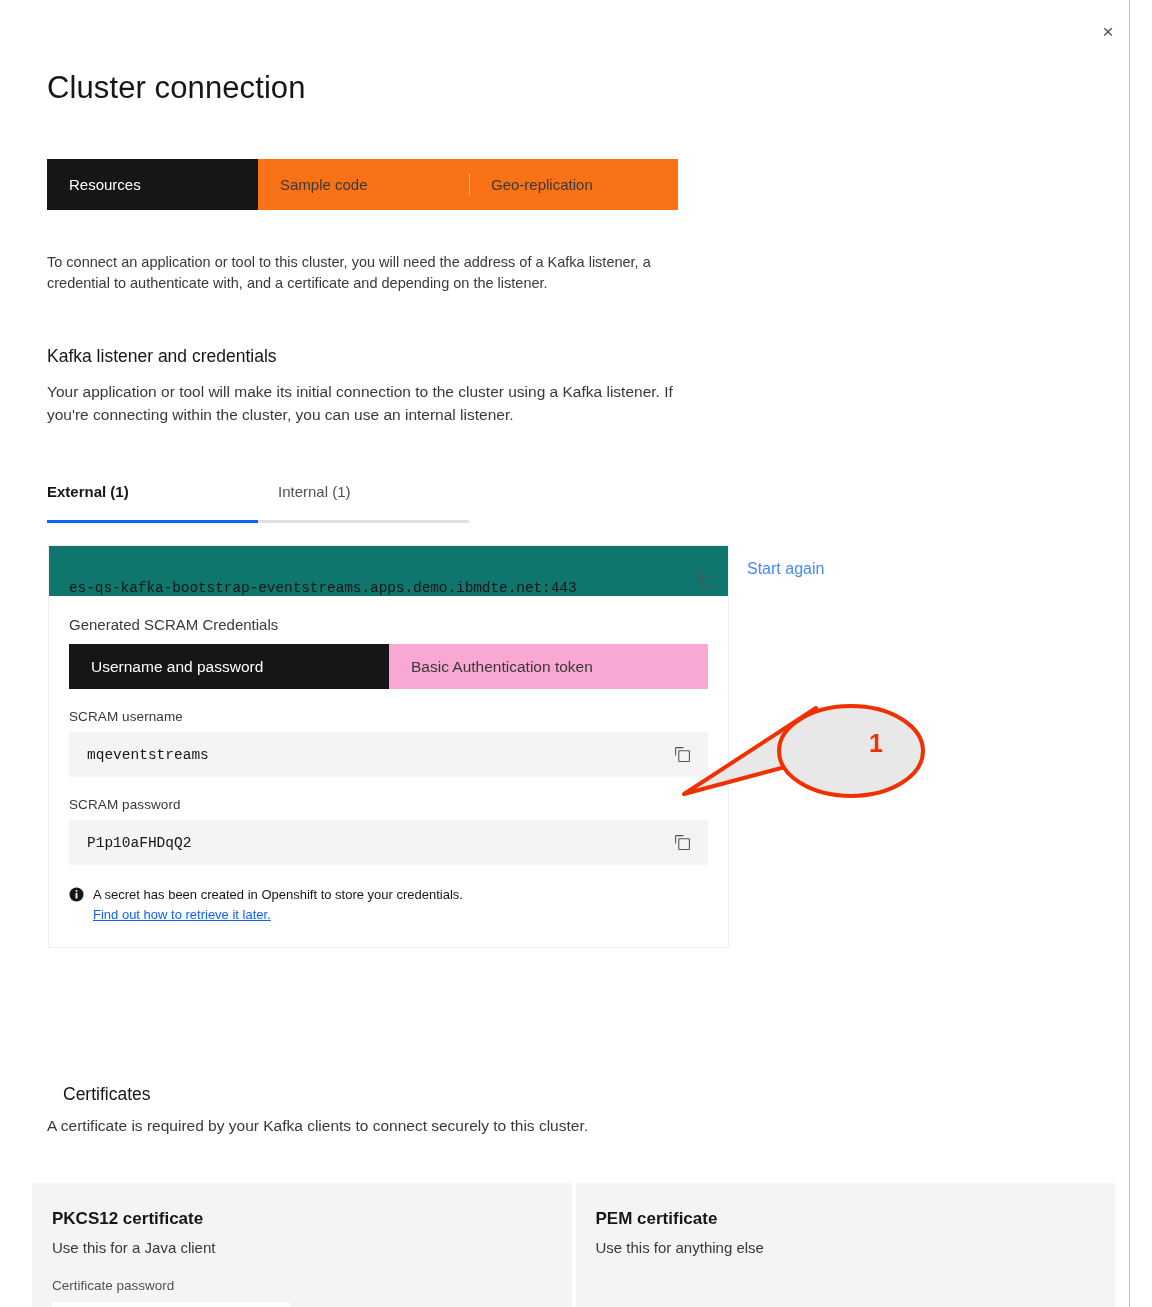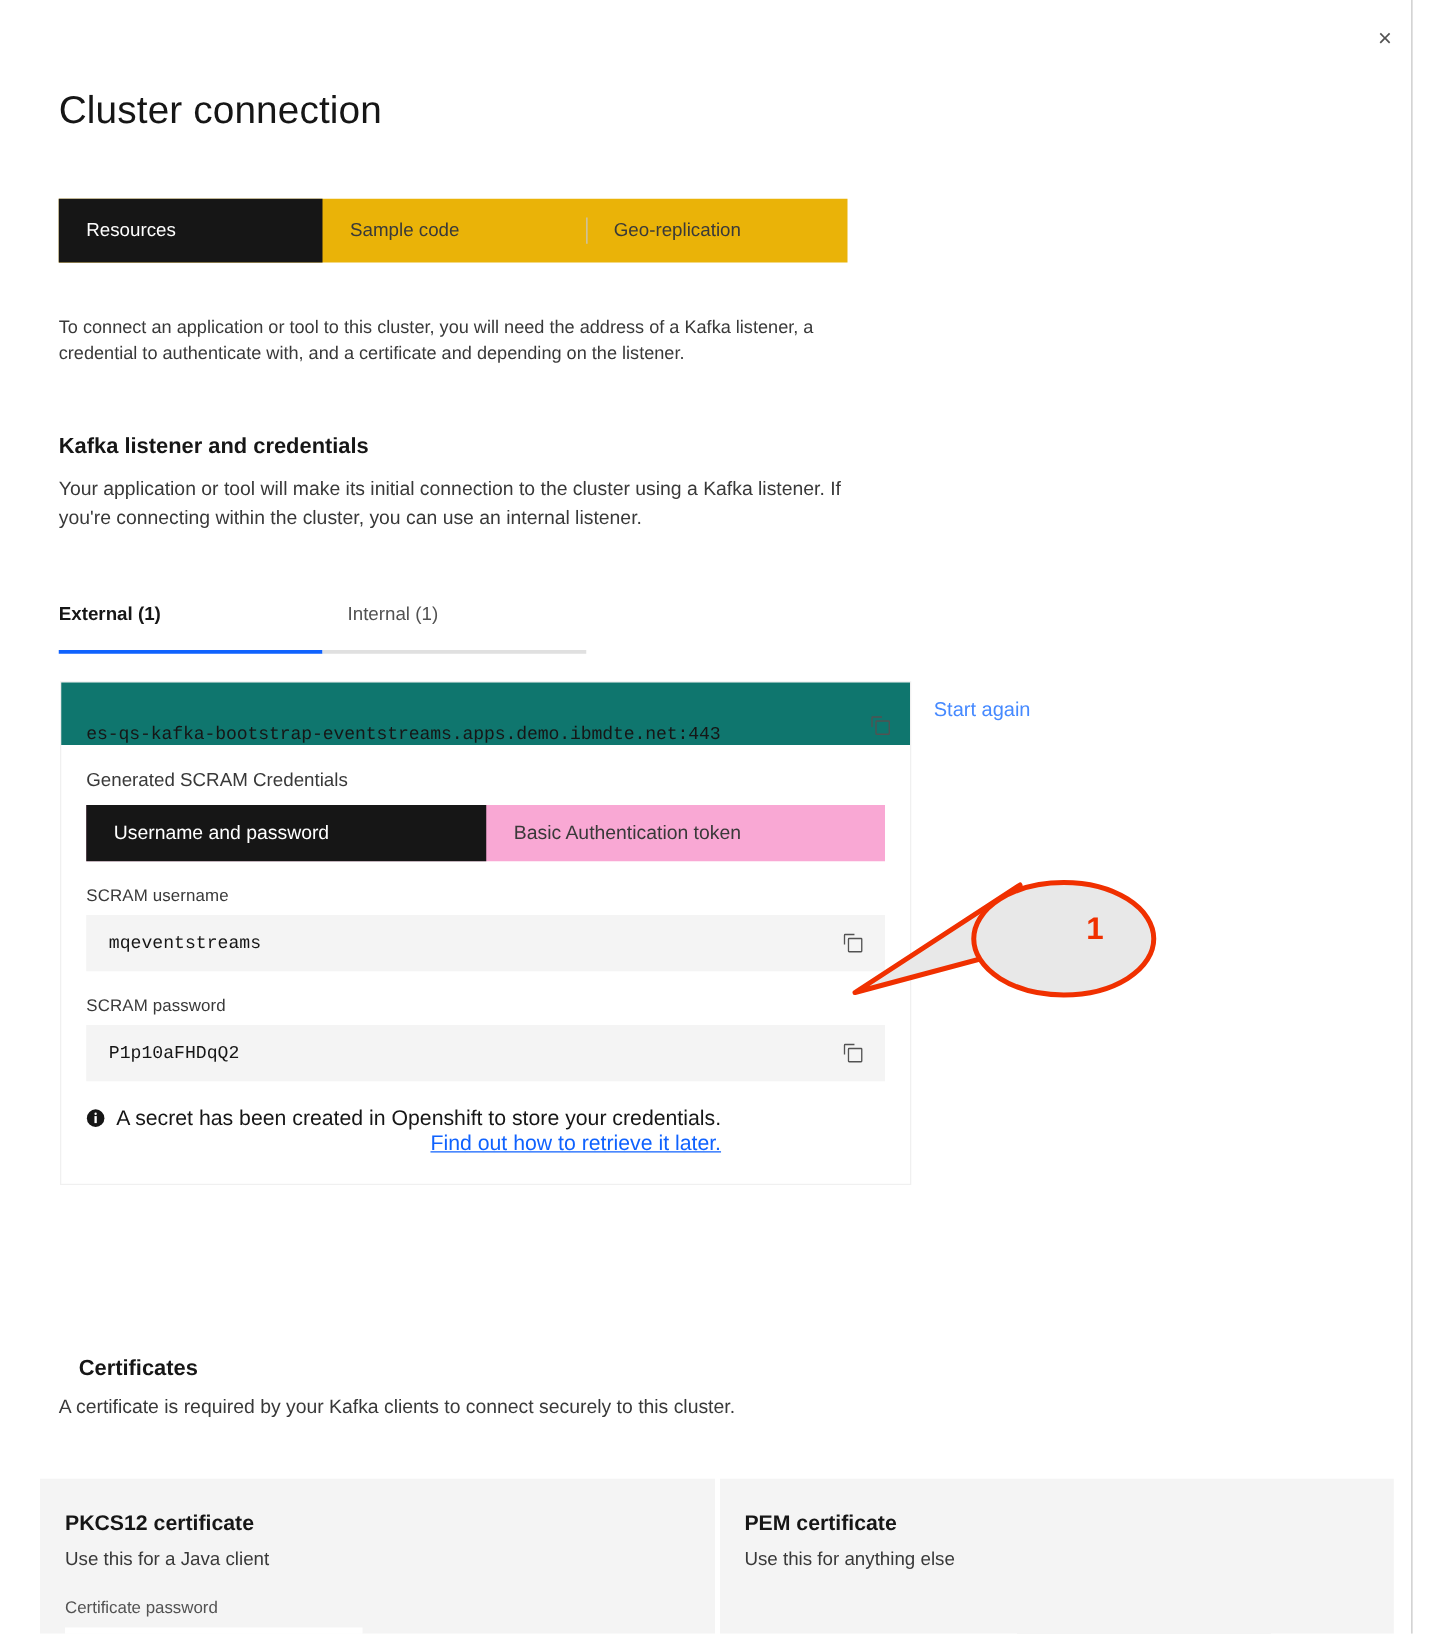--- a/index.html
+++ b/index.html
@@ -55,21 +55,21 @@
     line-height: 40px;
   }
 
   
   .switcher {
     position: absolute;
     left: 47px; top: 159px;
     height: 51px;
     width: 631px;
     display: flex;
-    background: #eab308;
+    background: #f97316;
   }
   .switcher-item {
     display: flex;
     align-items: center;
     padding: 0 22px;
     font-size: 15px;
     color: #393939;
     cursor: pointer;
     white-space: nowrap;
     position: relative;
@@ -94,21 +94,21 @@
     left: 47px; top: 252px;
     width: 625px;
     font-size: 14.5px;
     line-height: 21px;
     color: #393939;
   }
 
   .sec-heading {
     position: absolute;
     font-size: 17.5px;
-    font-weight: 700;
+    font-weight: 400;
     color: #161616;
   }
   #kafka-heading { left: 47px; top: 346px; }
 
   .sec-desc {
     position: absolute;
     left: 47px;
     width: 635px;
     font-size: 15.5px;
     line-height: 23px;
@@ -248,21 +248,21 @@
     display: flex;
     align-items: flex-start;
     margin-top: 4px;
   }
   .note-icon {
     flex: none;
     width: 15px; height: 15px;
     margin-top: 2px;
     margin-right: 9px;
   }
-  .note-body { font-size: 17px; line-height: 20px; color: #161616; text-align: right; }
+  .note-body { font-size: 13px; line-height: 20px; color: #161616; }
   .note-link {
     display: block;
     color: #0f62fe;
     text-decoration: underline;
     cursor: pointer;
   }
 
   
   #cert-heading { left: 47px; top: 1084px; margin-left: 16px; }
   #cert-desc { top: 1114px; width: 620px; }

